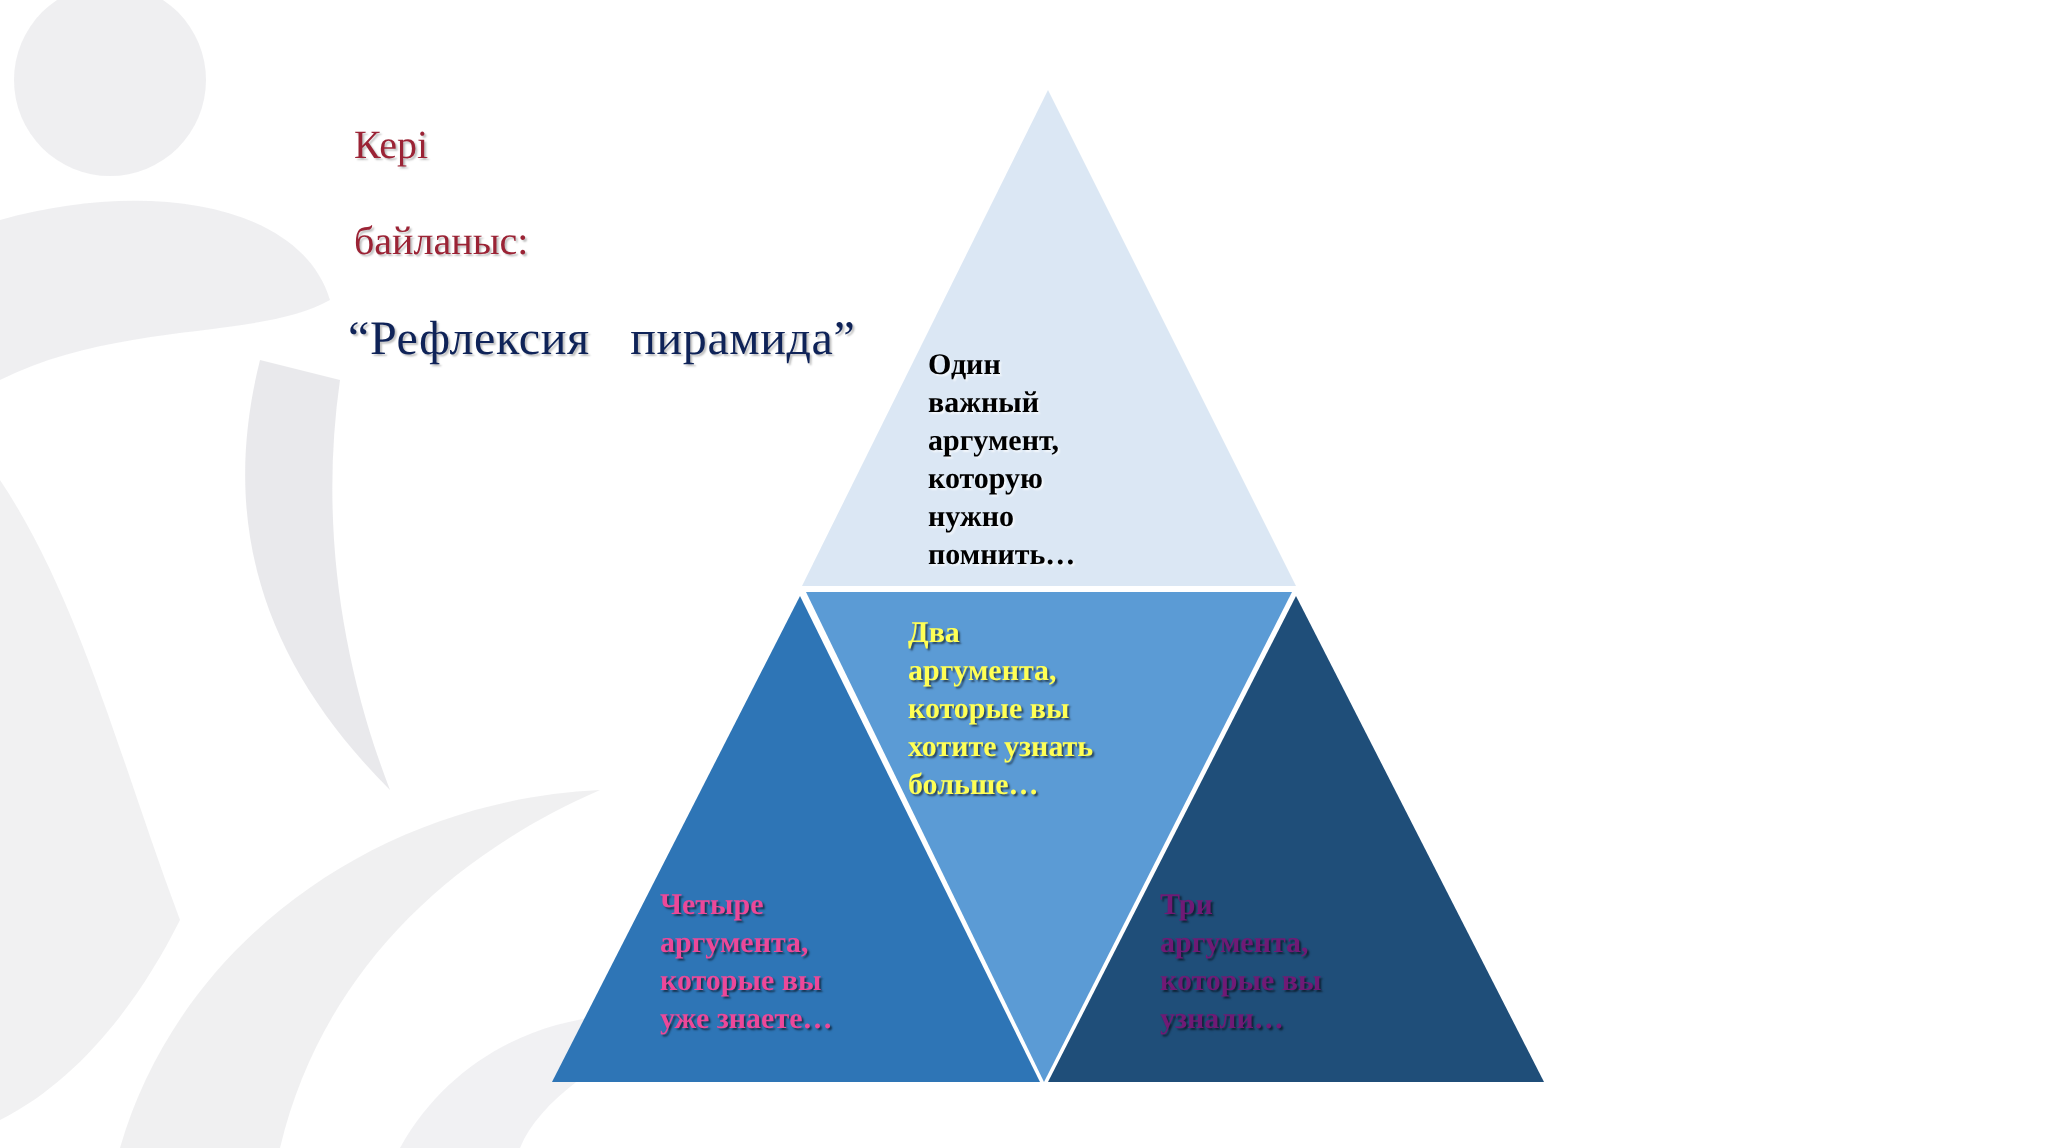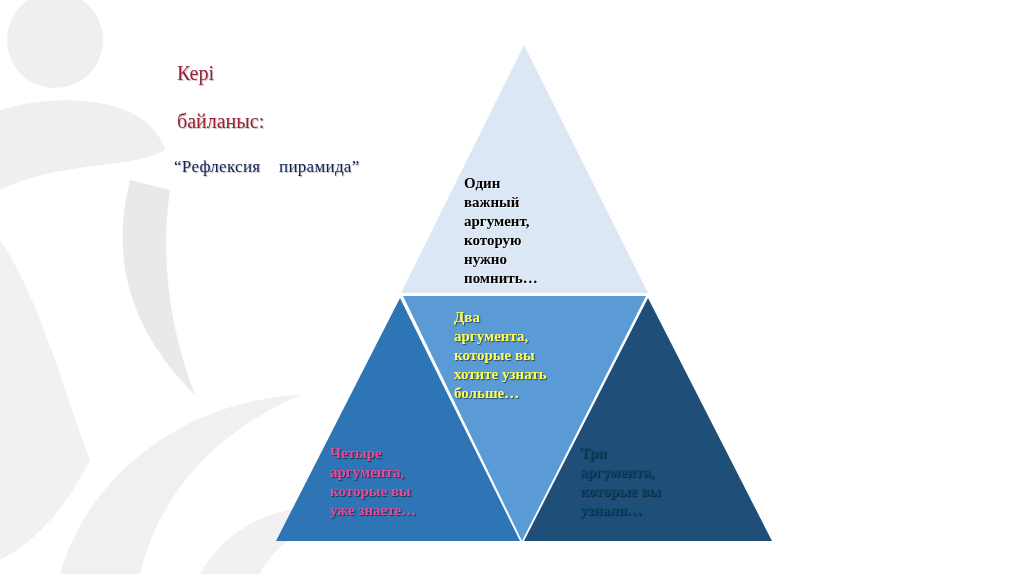--- a/index.html
+++ b/index.html
@@ -8,31 +8,31 @@
       background: #ffffff;
       font-family: "Liberation Serif", "DejaVu Serif", serif;
     }
     .bg-deco { position: absolute; left: 0; top: 0; width: 1024px; height: 574px; }
     .heading {
       position: absolute; font-weight: normal;
       text-shadow: 1px 1px 1px rgba(0,0,0,0.25);
     }
     #h1 { left: 177px; top: 62px; font-size: 20px; color: #9b2335; }
     #h2 { left: 177px; top: 110px; font-size: 20px; color: #9b2335; text-align: center; }
-    #h3 { left: 174px; top: 157px; font-size: 17px; color: #0f2358; letter-spacing: 0.3px; word-spacing: 14px; }
+    #h3 { left: 174px; top: 157px; font-size: 24px; color: #0f2358; letter-spacing: 0.3px; word-spacing: 14px; }
     .pyramid { position: absolute; left: 0; top: 0; width: 1024px; height: 574px; }
     .seg-text {
       position: absolute; text-align: left; font-weight: bold;
       font-size: 15px; line-height: 19px;
       white-space: pre-line;
     }
     #t-top { left: 464px; top: 174px; width: 120px; color: #000000; text-shadow: 1px 1px 1px rgba(255,255,255,0.7); }
     #t-mid { left: 454px; top: 308px; width: 140px; color: #ffff55; text-shadow: 1px 1px 1px rgba(0,0,0,0.55); }
     #t-left { left: 330px; top: 444px; width: 140px; color: #ec4899; text-shadow: 1px 1px 1px rgba(0,0,0,0.55); }
-    #t-right { left: 580px; top: 444px; width: 140px; color: #0c4a6e; text-shadow: 1px 1px 1px rgba(0,0,0,0.55); }
+    #t-right { left: 580px; top: 444px; width: 140px; color: #701a75; text-shadow: 1px 1px 1px rgba(0,0,0,0.55); }
   </style>
 </head>
 <body>
 
 <svg class="bg-deco" viewBox="0 0 1024 574">
   <circle cx="55" cy="40" r="48" fill="#ececee" opacity="0.85"></circle>
   <path d="M0 110 C 70 90, 150 100, 165 150 C 130 170, 60 160, 0 190 Z" fill="#ebebed" opacity="0.8"></path>
   <path d="M0 240 C 40 300, 60 380, 90 460 C 70 500, 40 540, 0 560 Z" fill="#ececee" opacity="0.75"></path>
   <path d="M130 180 C 110 260, 130 330, 195 395 C 170 330, 160 260, 170 190 Z" fill="#e4e4e7" opacity="0.8"></path>
   <path d="M60 574 C 90 470, 190 400, 300 395 C 220 430, 160 490, 140 574 Z" fill="#ececee" opacity="0.8"></path>

